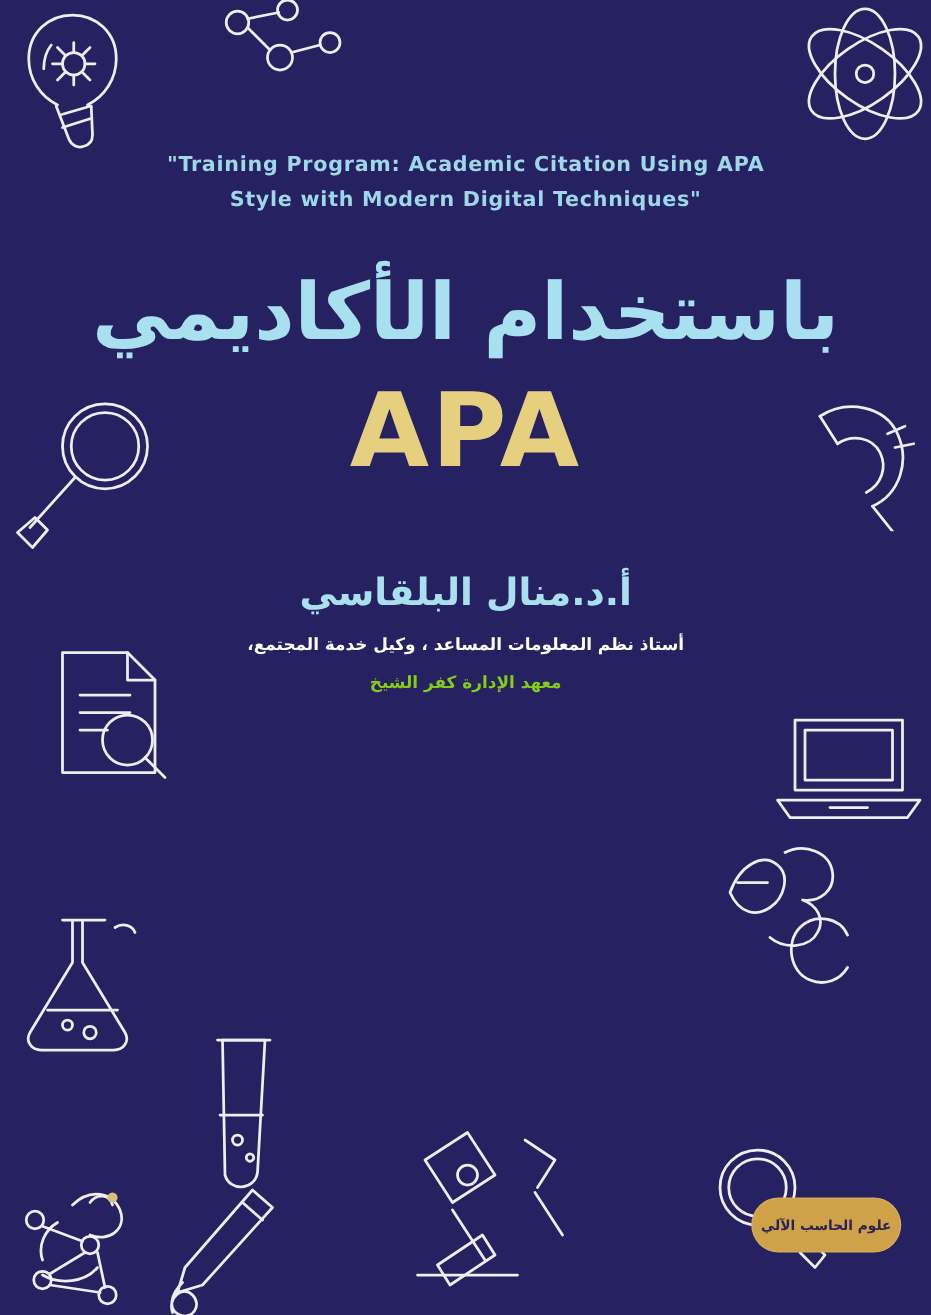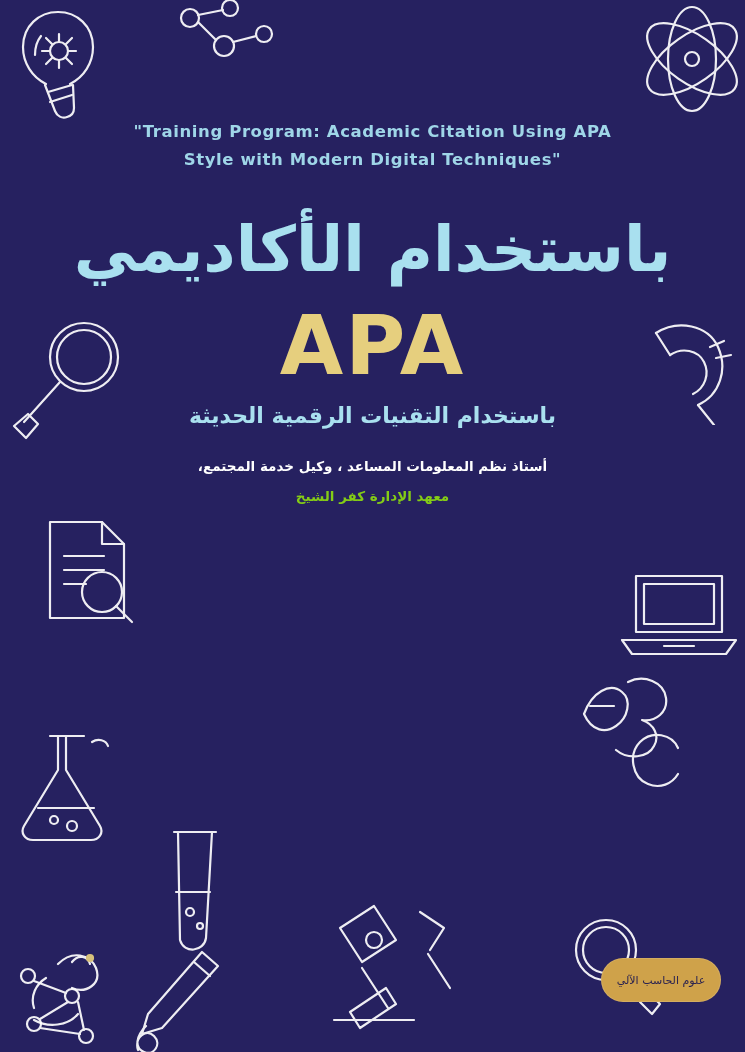--- a/index.html
+++ b/index.html
@@ -87,21 +87,21 @@
     text-align: center;
   }
   .author {
     margin-top: 70px;
     color: #a9e0ef;
     font-size: 30px;
     font-weight: bold;
     text-align: center;
   }
   .author-role {
-    margin-top: 30px;
+    margin-top: 16px;
     color: #ffffff;
     font-size: 13.5px;
     font-weight: bold;
     text-align: center;
   }
   .author-inst {
     margin-top: 14px;
     color: #84cc16;
     font-size: 13.5px;
     font-weight: bold;
@@ -111,21 +111,21 @@
   .badge {
     position: absolute;
     right: 24px;
     bottom: 50px;
     width: 120px;
     height: 44px;
     border-radius: 22px;
     background: #cfa24a;
     color: #2b2350;
     font-size: 11px;
-    font-weight: normal;
+    font-weight: bold;
     display: flex;
     align-items: center;
     justify-content: center;
     text-align: center;
     box-shadow: 0 0 0 1px rgba(255,255,255,0.12) inset;
   }
 </style>
 </head>
 <body>
 
@@ -251,22 +251,22 @@
   </div>
 
   <div class="content">
     <div class="subtitle-en">"Training Program: Academic Citation Using APA Style with Modern Digital Techniques"</div>
 
     <div class="title-ar-1">باستخدام الأكاديمي</div>
 
 
     <div class="title-apa">APA</div>
 
-    <div class="title-ar-3">باستخدام التقنيات الرقمية الحديثة</div>
-
+
+    <div class="author">أ.د.منال البلقاسي</div>
 
     <div class="author-role">أستاذ نظم المعلومات المساعد ، وكيل خدمة المجتمع،</div>
 
     <div class="author-inst">معهد الإدارة  كفر الشيخ</div>
   </div>
 
   <div class="badge">علوم الحاسب الآلي</div>
 
 </div>
 

